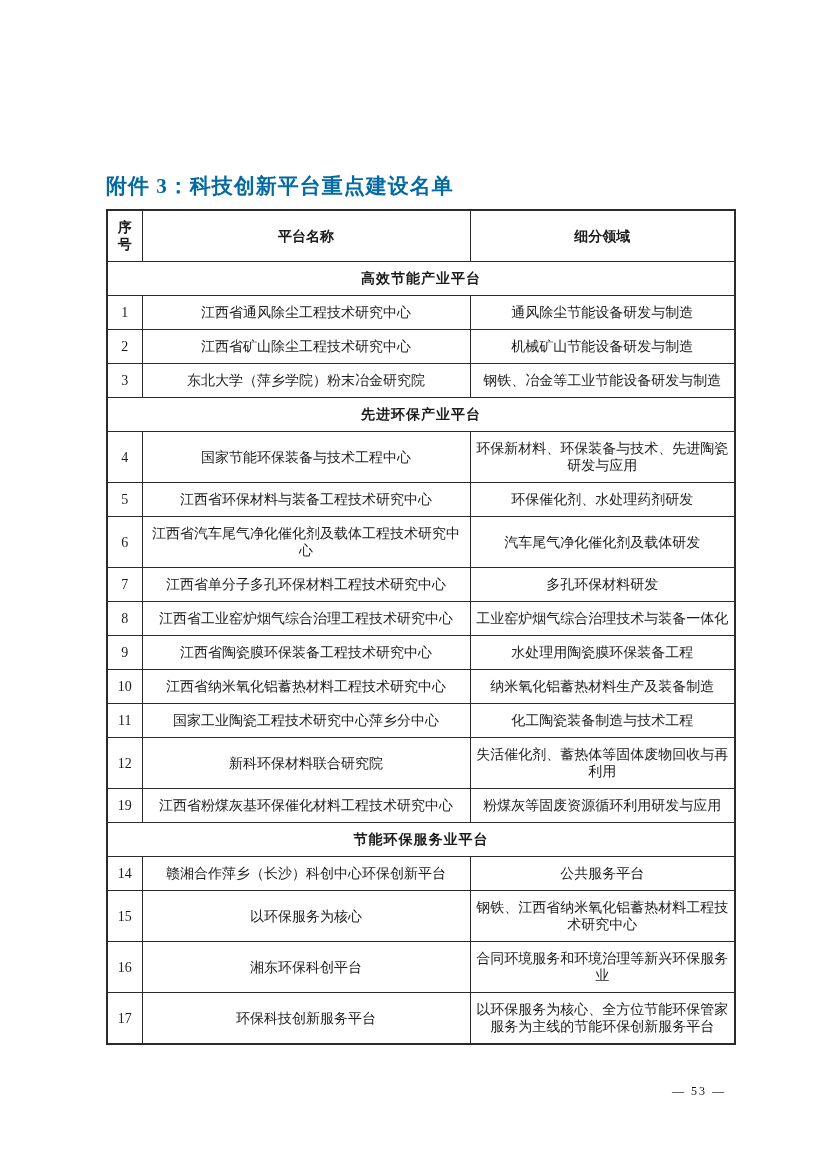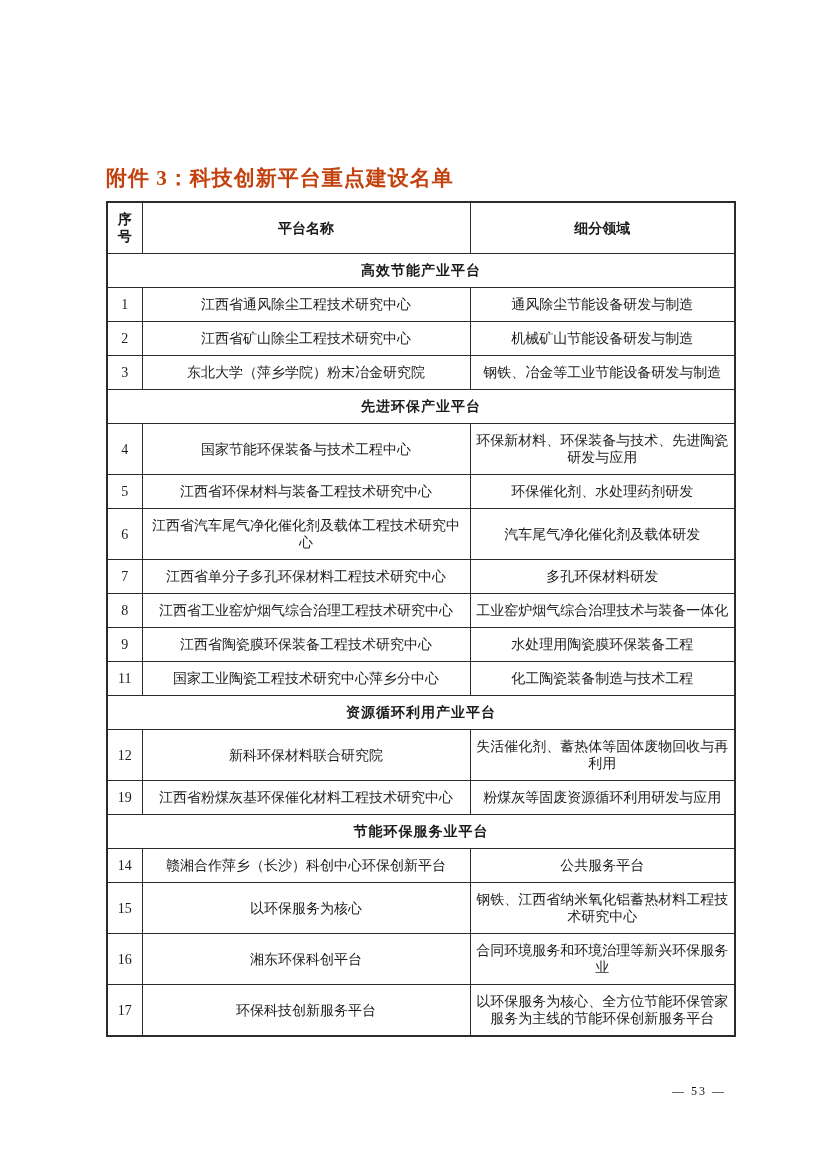--- a/index.html
+++ b/index.html
@@ -18,22 +18,22 @@
   .doc-content {
     position: absolute;
     left: 106px;
     top: 156px;
     width: 628px;
   }
   .doc-title {
     font-size: 21px;
     font-weight: bold;
     letter-spacing: 1px;
-    margin: 8px 0 9px 0;
-    color: #c2410c;
+    margin: 16px 0 9px 0;
+    color: #0369a1;
     white-space: nowrap;
   }
   table.platform-table {
     width: 628px;
     border-collapse: collapse;
     table-layout: fixed;
     border: 2px solid #2b2b2b;
   }
   table.platform-table td, table.platform-table th {
     border: 1px solid #2b2b2b;
@@ -141,29 +141,31 @@
         <td>8</td>
         <td>江西省工业窑炉烟气综合治理工程技术研究中心</td>
         <td>工业窑炉烟气综合治理技术与装备一体化</td>
       </tr>
       <tr>
         <td>9</td>
         <td>江西省陶瓷膜环保装备工程技术研究中心</td>
         <td>水处理用陶瓷膜环保装备工程</td>
       </tr>
       <tr>
+        <td>10</td>
+        <td>江西省纳米氧化铝蓄热材料工程技术研究中心</td>
+        <td>纳米氧化铝蓄热材料生产及装备制造</td>
+      </tr>
+      <tr>
         <td>11</td>
         <td>国家工业陶瓷工程技术研究中心萍乡分中心</td>
         <td>化工陶瓷装备制造与技术工程</td>
       </tr>
 
       <tr>
-        <td class="section-cell" colspan="3">资源循环利用产业平台</td>
-      </tr>
-      <tr>
         <td>12</td>
         <td>新科环保材料联合研究院</td>
         <td>失活催化剂、蓄热体等固体废物回收与再利用</td>
       </tr>
       <tr>
         <td>19</td>
         <td>江西省粉煤灰基环保催化材料工程技术研究中心</td>
         <td>粉煤灰等固废资源循环利用研发与应用</td>
       </tr>
 

